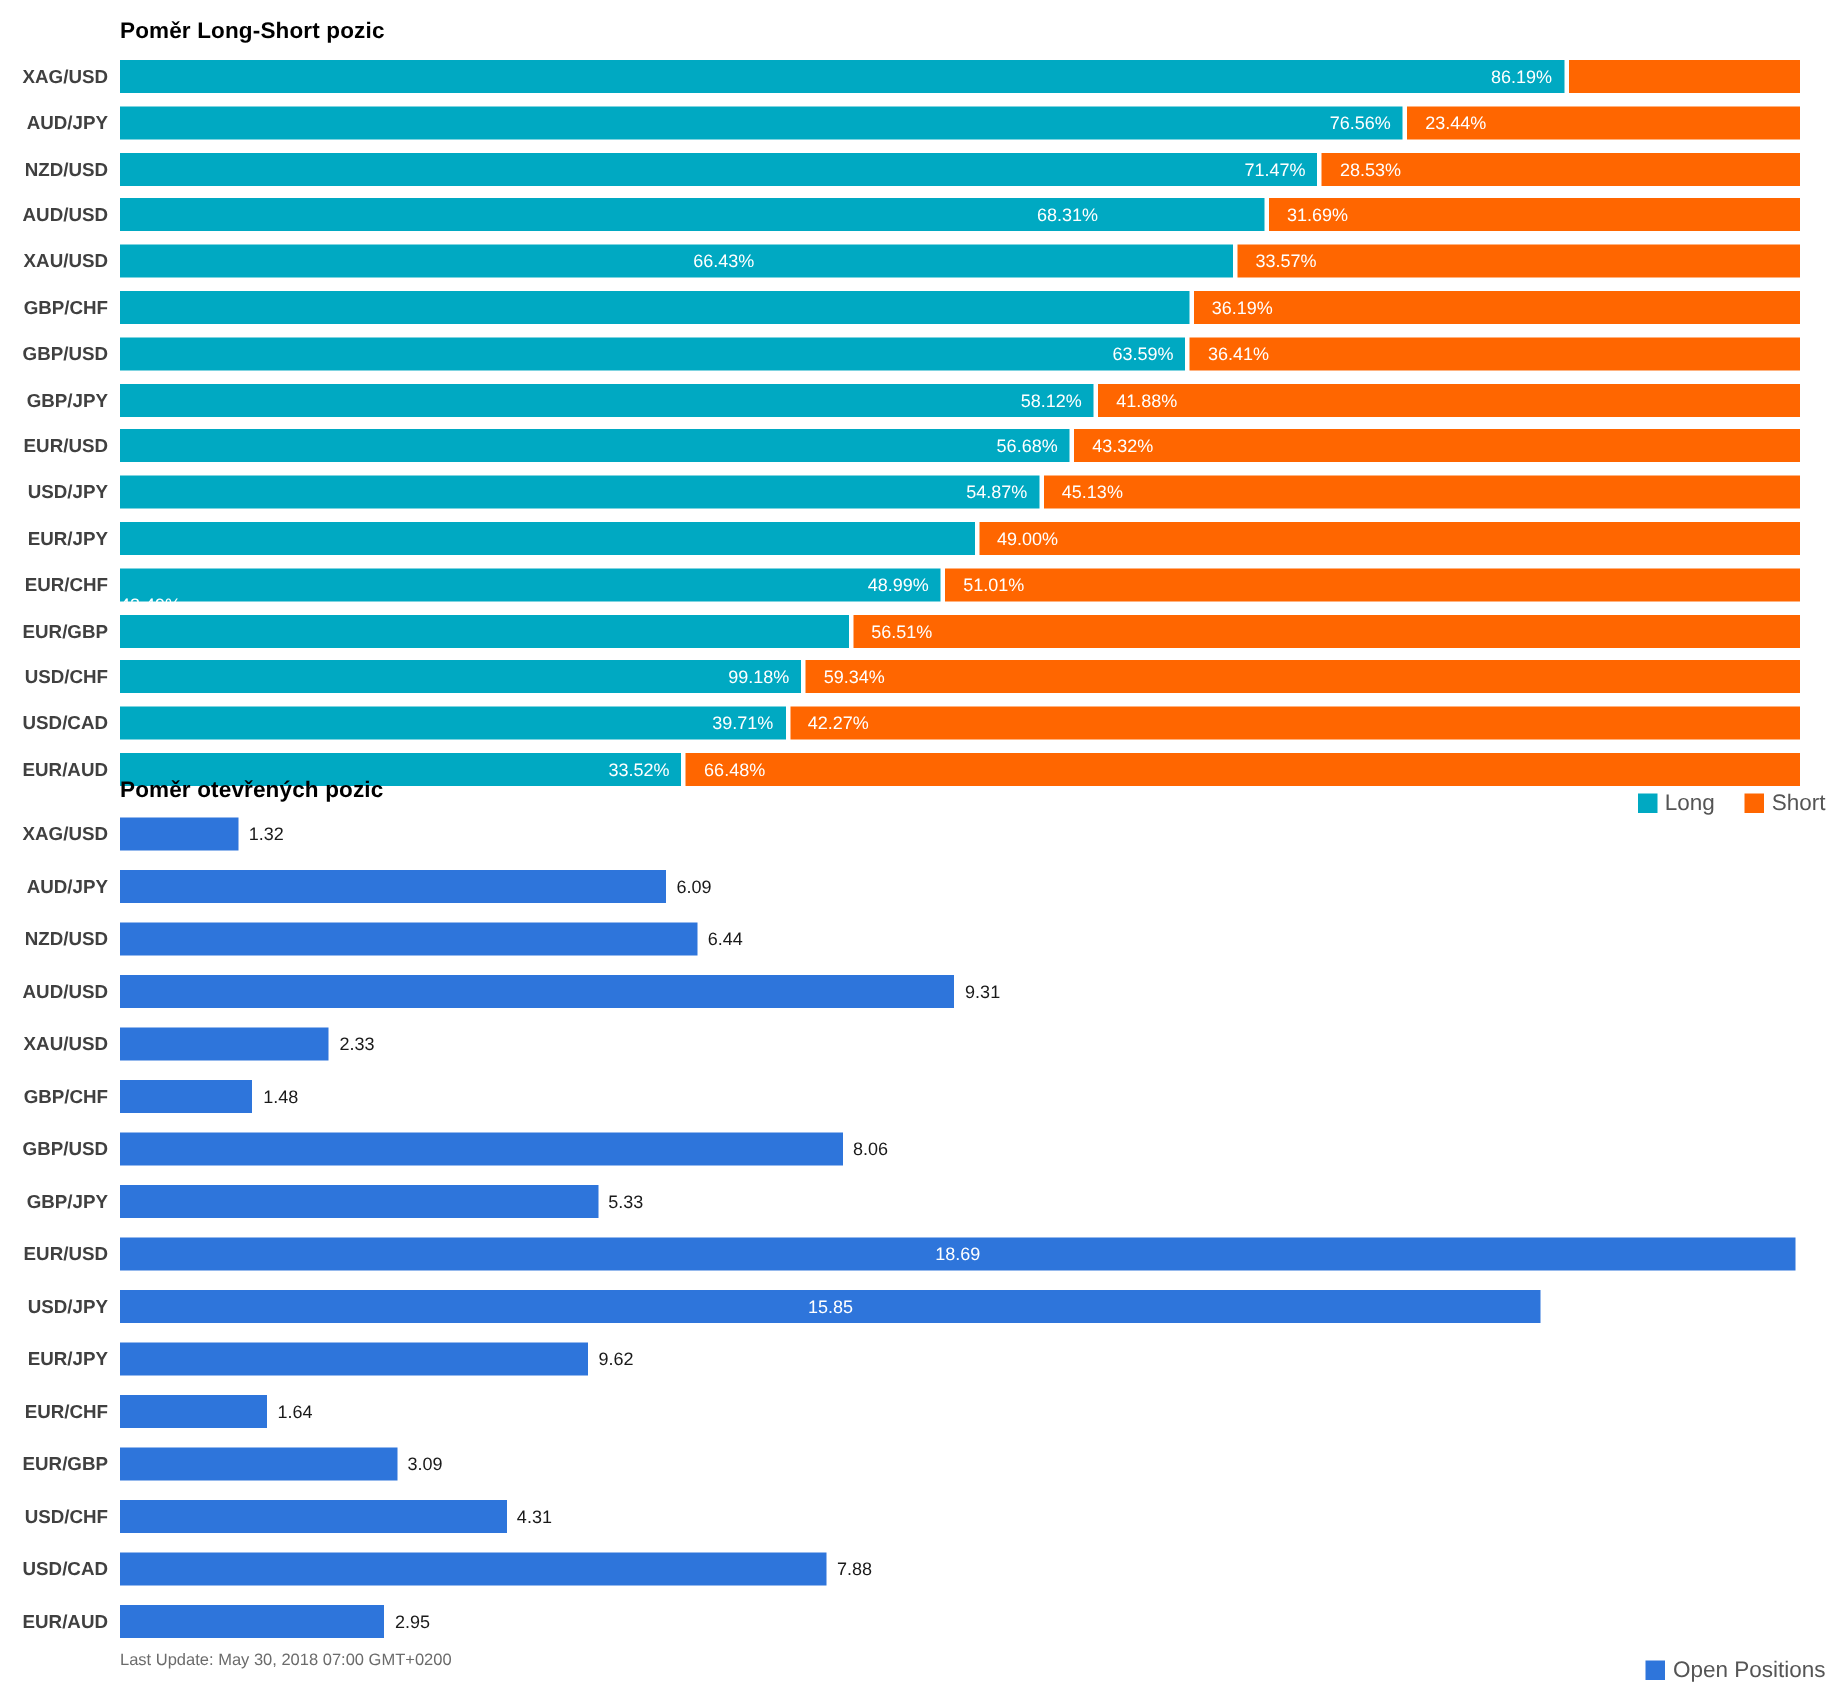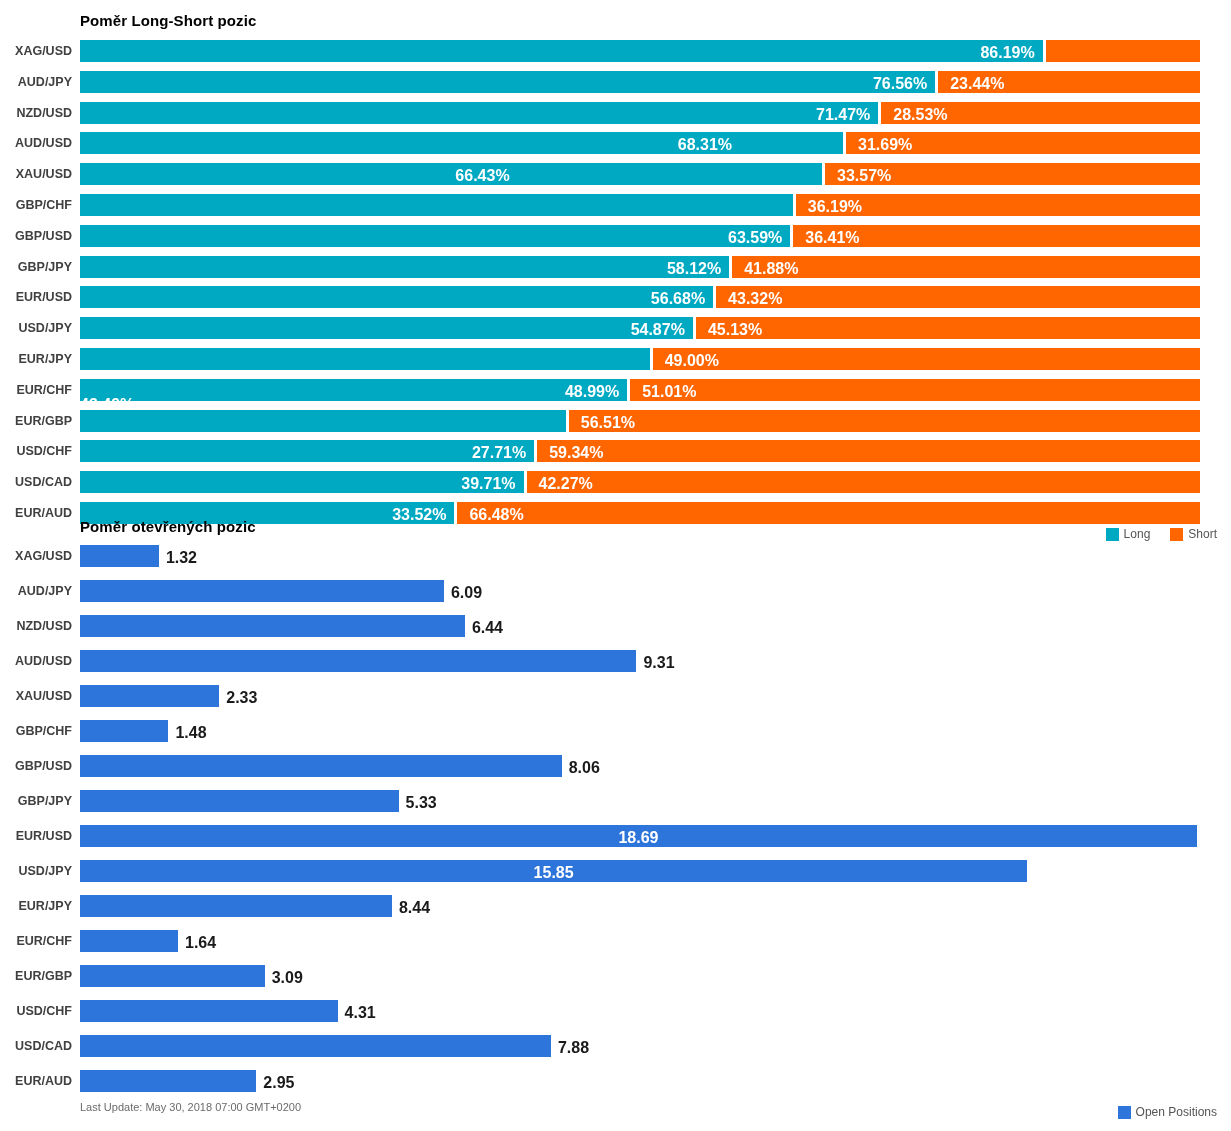--- a/index.html
+++ b/index.html
@@ -36,35 +36,35 @@
     color: #404040;
     white-space: nowrap;
     line-height: 1;
   }
   .bar {
     position: absolute;
     display: block;
   }
   .bar-value {
     position: absolute;
-    font-size: 16px;
-    font-weight: bold;
+    font-size: 12px;
+    font-weight: normal;
     white-space: nowrap;
     line-height: 1;
   }
   .value-inside { color: #ffffff; }
   .value-outside { color: #1a1a1a; }
 
   
   .legend {
     position: absolute;
     display: flex;
     align-items: flex-end;
     gap: 6px;
-    font-size: 12px;
+    font-size: 15px;
     color: #555555;
     white-space: nowrap;
   }
   .legend-entry { display: flex; align-items: center; gap: 5px; }
   .legend-swatch {
     display: inline-block;
     width: 13px;
     height: 13px;
   }
 
@@ -143,21 +143,21 @@
       <div class="bar-value value-inside" style="left: 80px; top: 383.8px; width: 539.218px; text-align: right; padding-left: 16px;">48.99%</div>
       <div class="bar" style="left: 630.218px; top: 378.8px; width: 569.782px; height: 22px; background: rgb(255, 102, 0);"></div>
       <div class="bar-value value-inside" style="left: 642.218px; top: 383.8px;">51.01%</div>
       <div class="row-label" style="top: 414.6px;">EUR/GBP</div>
       <div class="bar" style="left: 80px; top: 409.6px; width: 485.783px; height: 22px; background: rgb(0, 169, 194);"></div>
       <div class="bar-value value-inside" style="left: 80px; top: 397px; width: 477.783px; text-align: left;">43.49%</div>
       <div class="bar" style="left: 568.783px; top: 409.6px; width: 631.217px; height: 22px; background: rgb(255, 102, 0);"></div>
       <div class="bar-value value-inside" style="left: 580.783px; top: 414.6px;">56.51%</div>
       <div class="row-label" style="top: 445.4px;">USD/CHF</div>
       <div class="bar" style="left: 80px; top: 440.4px; width: 454.172px; height: 22px; background: rgb(0, 169, 194);"></div>
-      <div class="bar-value value-inside" style="left: 80px; top: 445.4px; width: 446.172px; text-align: right;">27.71%</div>
+      <div class="bar-value value-inside" style="left: 80px; top: 445.4px; width: 446.172px; text-align: right;">99.18%</div>
       <div class="bar" style="left: 537.172px; top: 440.4px; width: 662.828px; height: 22px; background: rgb(255, 102, 0);"></div>
       <div class="bar-value value-inside" style="left: 549.172px; top: 445.4px;">59.34%</div>
       <div class="row-label" style="top: 476.2px;">USD/CAD</div>
       <div class="bar" style="left: 80px; top: 471.2px; width: 443.561px; height: 22px; background: rgb(0, 169, 194);"></div>
       <div class="bar-value value-inside" style="left: 80px; top: 476.2px; width: 435.561px; text-align: right;">39.71%</div>
       <div class="bar" style="left: 526.561px; top: 471.2px; width: 673.439px; height: 22px; background: rgb(255, 102, 0);"></div>
       <div class="bar-value value-inside" style="left: 538.561px; top: 476.2px;">42.27%</div>
       <div class="row-label" style="top: 507px;">EUR/AUD</div>
       <div class="bar" style="left: 80px; top: 502px; width: 374.418px; height: 22px; background: rgb(0, 169, 194);"></div>
       <div class="bar-value value-inside" style="left: 80px; top: 507px; width: 366.418px; text-align: right;">33.52%</div>
@@ -204,21 +204,21 @@
       <div class="bar" style="left: 80px; top: 790px; width: 318.545px; height: 22px; background: rgb(46, 117, 219);"></div>
       <div class="bar-value value-outside" style="left: 405.545px; top: 795px;">5.33</div>
       <div class="row-label" style="top: 830px;">EUR/USD</div>
       <div class="bar" style="left: 80px; top: 825px; width: 1117px; height: 22px; background: rgb(46, 117, 219);"></div>
       <div class="bar-value value-inside" style="left: 80px; top: 830px; width: 1117px; text-align: center;">18.69</div>
       <div class="row-label" style="top: 865px;">USD/JPY</div>
       <div class="bar" style="left: 80px; top: 860px; width: 947.269px; height: 22px; background: rgb(46, 117, 219);"></div>
       <div class="bar-value value-inside" style="left: 80px; top: 865px; width: 947.269px; text-align: center;">15.85</div>
       <div class="row-label" style="top: 900px;">EUR/JPY</div>
       <div class="bar" style="left: 80px; top: 895px; width: 311.971px; height: 22px; background: rgb(46, 117, 219);"></div>
-      <div class="bar-value value-outside" style="left: 398.971px; top: 900px;">8.44</div>
+      <div class="bar-value value-outside" style="left: 398.971px; top: 900px;">9.62</div>
       <div class="row-label" style="top: 935px;">EUR/CHF</div>
       <div class="bar" style="left: 80px; top: 930px; width: 98.0139px; height: 22px; background: rgb(46, 117, 219);"></div>
       <div class="bar-value value-outside" style="left: 185.014px; top: 935px;">1.64</div>
       <div class="row-label" style="top: 970px;">EUR/GBP</div>
       <div class="bar" style="left: 80px; top: 965px; width: 184.673px; height: 22px; background: rgb(46, 117, 219);"></div>
       <div class="bar-value value-outside" style="left: 271.673px; top: 970px;">3.09</div>
       <div class="row-label" style="top: 1005px;">USD/CHF</div>
       <div class="bar" style="left: 80px; top: 1000px; width: 257.585px; height: 22px; background: rgb(46, 117, 219);"></div>
       <div class="bar-value value-outside" style="left: 344.585px; top: 1005px;">4.31</div>
       <div class="row-label" style="top: 1040px;">USD/CAD</div>

